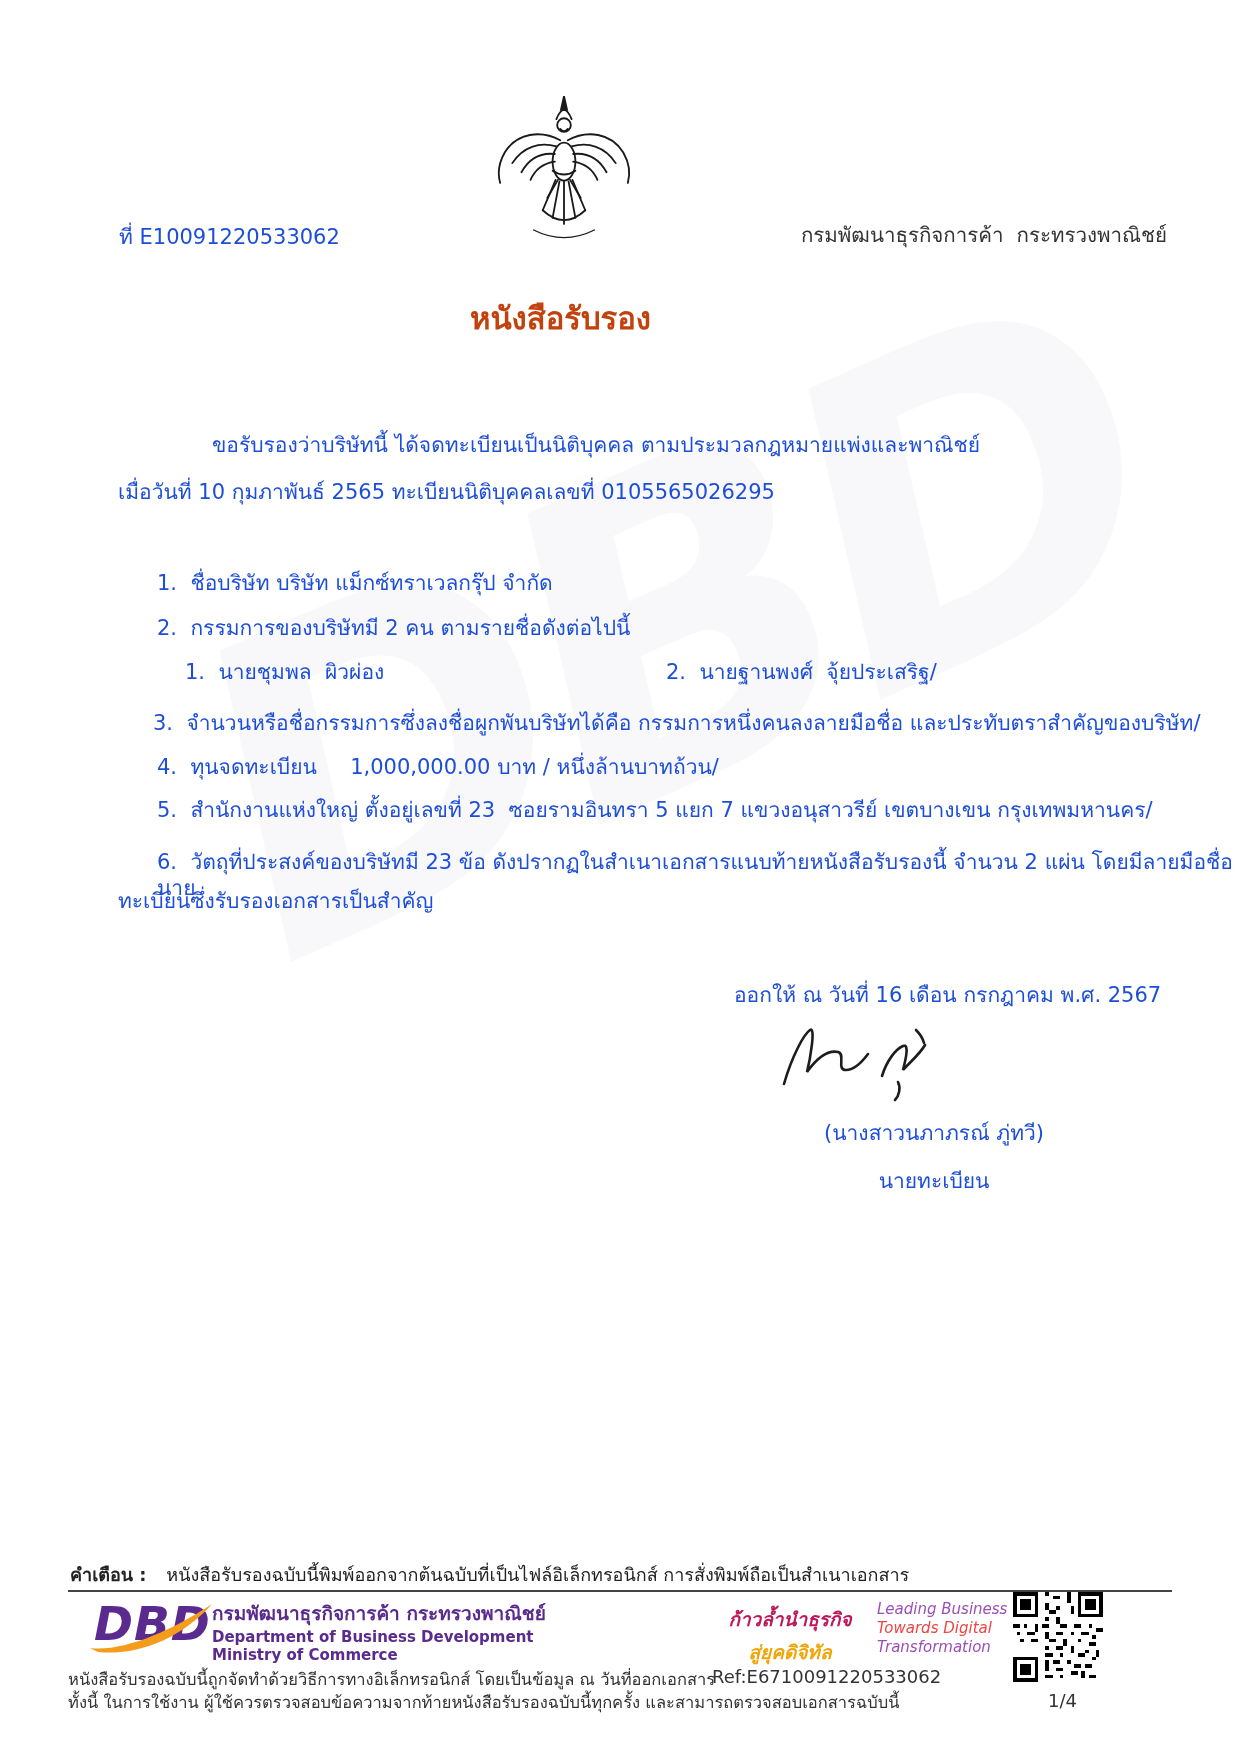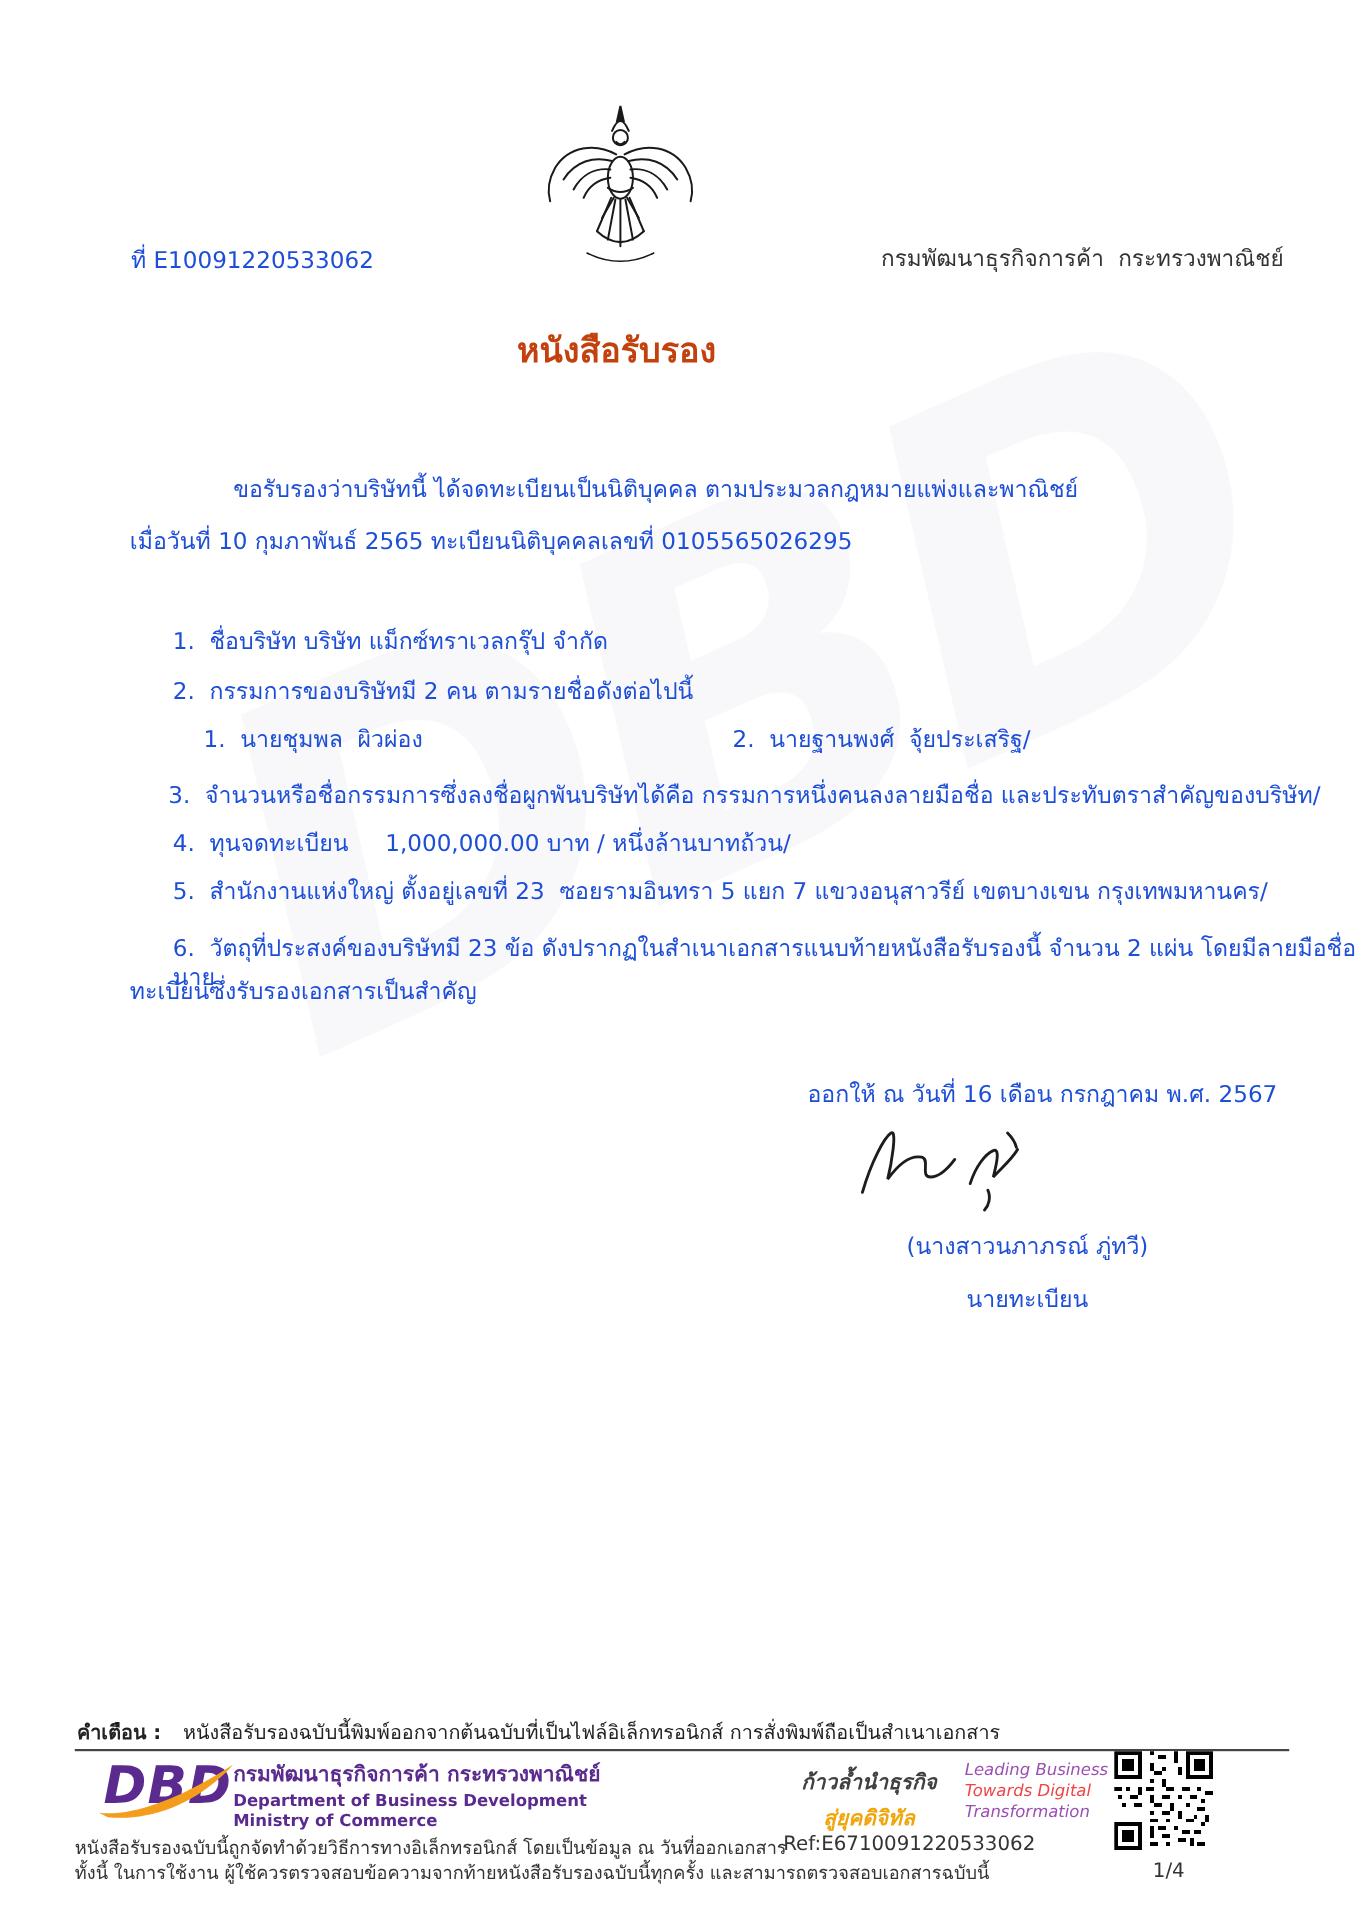--- a/index.html
+++ b/index.html
@@ -23,21 +23,21 @@
   .office-line{font-size:20.5px;color:#333;text-align:right;line-height:42px;}
   .warning-row{font-size:18px;color:#222;}
   .warning-label{font-weight:bold;}
   .rule{border-top:2px solid #444;}
   .dbd-logo-text{
     font-size:47px;font-weight:900;font-style:italic;
     color:#5b2a8e;letter-spacing:1px;line-height:47px;
   }
   .dept-th{font-size:19px;font-weight:bold;color:#5b2a8e;line-height:22px;}
   .dept-en{font-size:15px;font-weight:bold;color:#5b2a8e;line-height:18px;}
-  .slogan-th1{font-size:19px;font-weight:bold;font-style:italic;color:#404040;}
+  .slogan-th1{font-size:19px;font-weight:bold;font-style:italic;color:#be185d;}
   .slogan-th2{font-size:19px;font-weight:bold;font-style:italic;color:#f0a60a;}
   .slogan-en{font-size:15px;font-style:italic;line-height:19px;}
   .slogan-en .l1,.slogan-en .l3{color:#9b4fb5;}
   .slogan-en .l2{color:#ef4444;}
   .fineprint{font-size:16.5px;color:#333;line-height:23px;}
   .small-meta{font-size:18px;color:#333;text-align:right;}
 </style>
 </head>
 <body>
 

